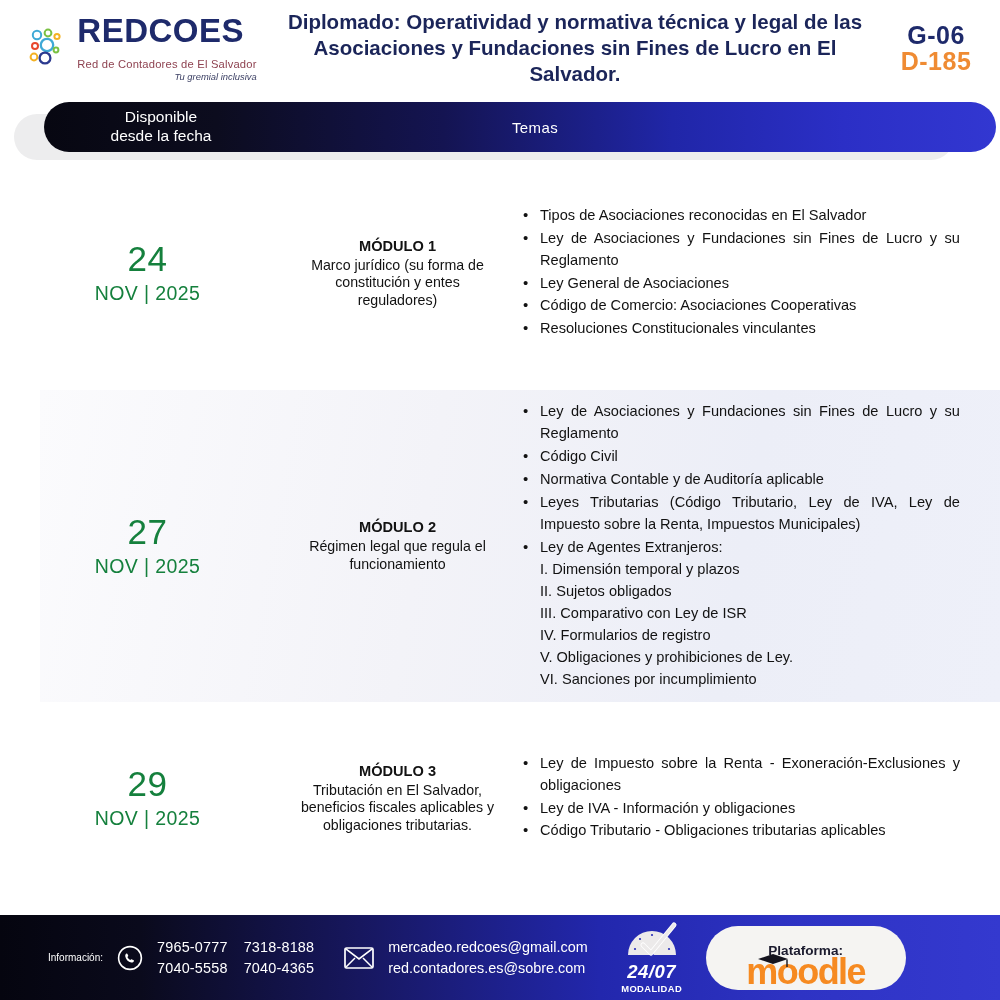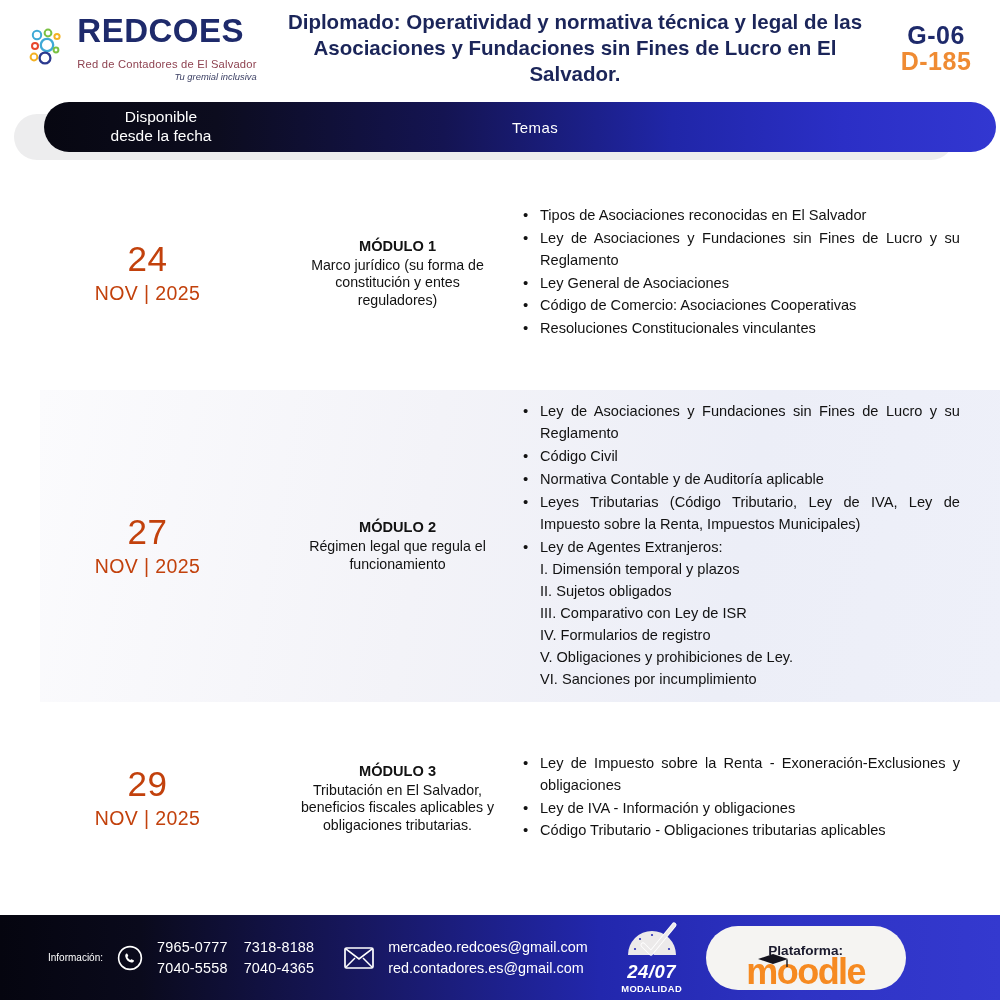--- a/index.html
+++ b/index.html
@@ -74,21 +74,21 @@
   .rows { position: absolute; top: 178px; left: 0; width: 1000px; }
   .row { position: relative; display: flex; align-items: center; width: 1000px; }
   .row.shaded::before {
     content: ""; position: absolute; left: 40px; right: 0; top: 0; bottom: 0;
     background: linear-gradient(100deg,#fbfbfd 0%, #f3f3f8 40%, #eceef7 72%, #eef0f9 100%);
     z-index: 0;
   }
   .row > * { position: relative; z-index: 1; }
 
   .col-date {
-    width: 295px; text-align: center; color: #c2410c; flex: none;
+    width: 295px; text-align: center; color: #15803d; flex: none;
   }
   .date-day { font-size: 35px; line-height: 1.1; letter-spacing: .5px; }
   .date-my { font-size: 19.5px; line-height: 1.35; letter-spacing: .4px; margin-top: 2px; }
 
   .col-module {
     width: 205px; flex: none; text-align: center; color: #121212;
     padding: 0 4px;
   }
   .mod-title { font-size: 14.6px; font-weight: bold; line-height: 1.3; }
   .mod-desc { font-size: 14.2px; line-height: 1.24; margin-top: 1px; }
@@ -294,21 +294,21 @@
       <svg width="30" height="24" viewBox="0 0 30 24">
         <rect x="1" y="2" width="28" height="20" rx="1.5" fill="none" stroke="#ffffff" stroke-width="1.7"></rect>
         <path d="M1.8 2.9 L15 13 L28.2 2.9" fill="none" stroke="#ffffff" stroke-width="1.7"></path>
         <path d="M1.8 21.2 L11 12" fill="none" stroke="#ffffff" stroke-width="1.5"></path>
         <path d="M28.2 21.2 L19 12" fill="none" stroke="#ffffff" stroke-width="1.5"></path>
       </svg>
     </span>
 
     <div class="f-mails">
       <div>mercadeo.redcoes@gmail.com</div>
-      <div>red.contadores.es@gmail.com</div>
+      <div>red.contadores.es@sobre.com</div>
     </div>
 
     <div class="f-247">
       <span>
         <svg width="56" height="38" viewBox="0 0 56 38">
           <path d="M4 34 A24 24 0 0 1 52 34 Z" fill="#eceaea"></path>
           <circle cx="28" cy="34" r="1.7" fill="#2b30b8"></circle>
           <circle cx="28" cy="14" r="1.1" fill="#2b30b8"></circle>
           <circle cx="16" cy="18" r="1.1" fill="#2b30b8"></circle>
           <circle cx="40" cy="18" r="1.1" fill="#2b30b8"></circle>

